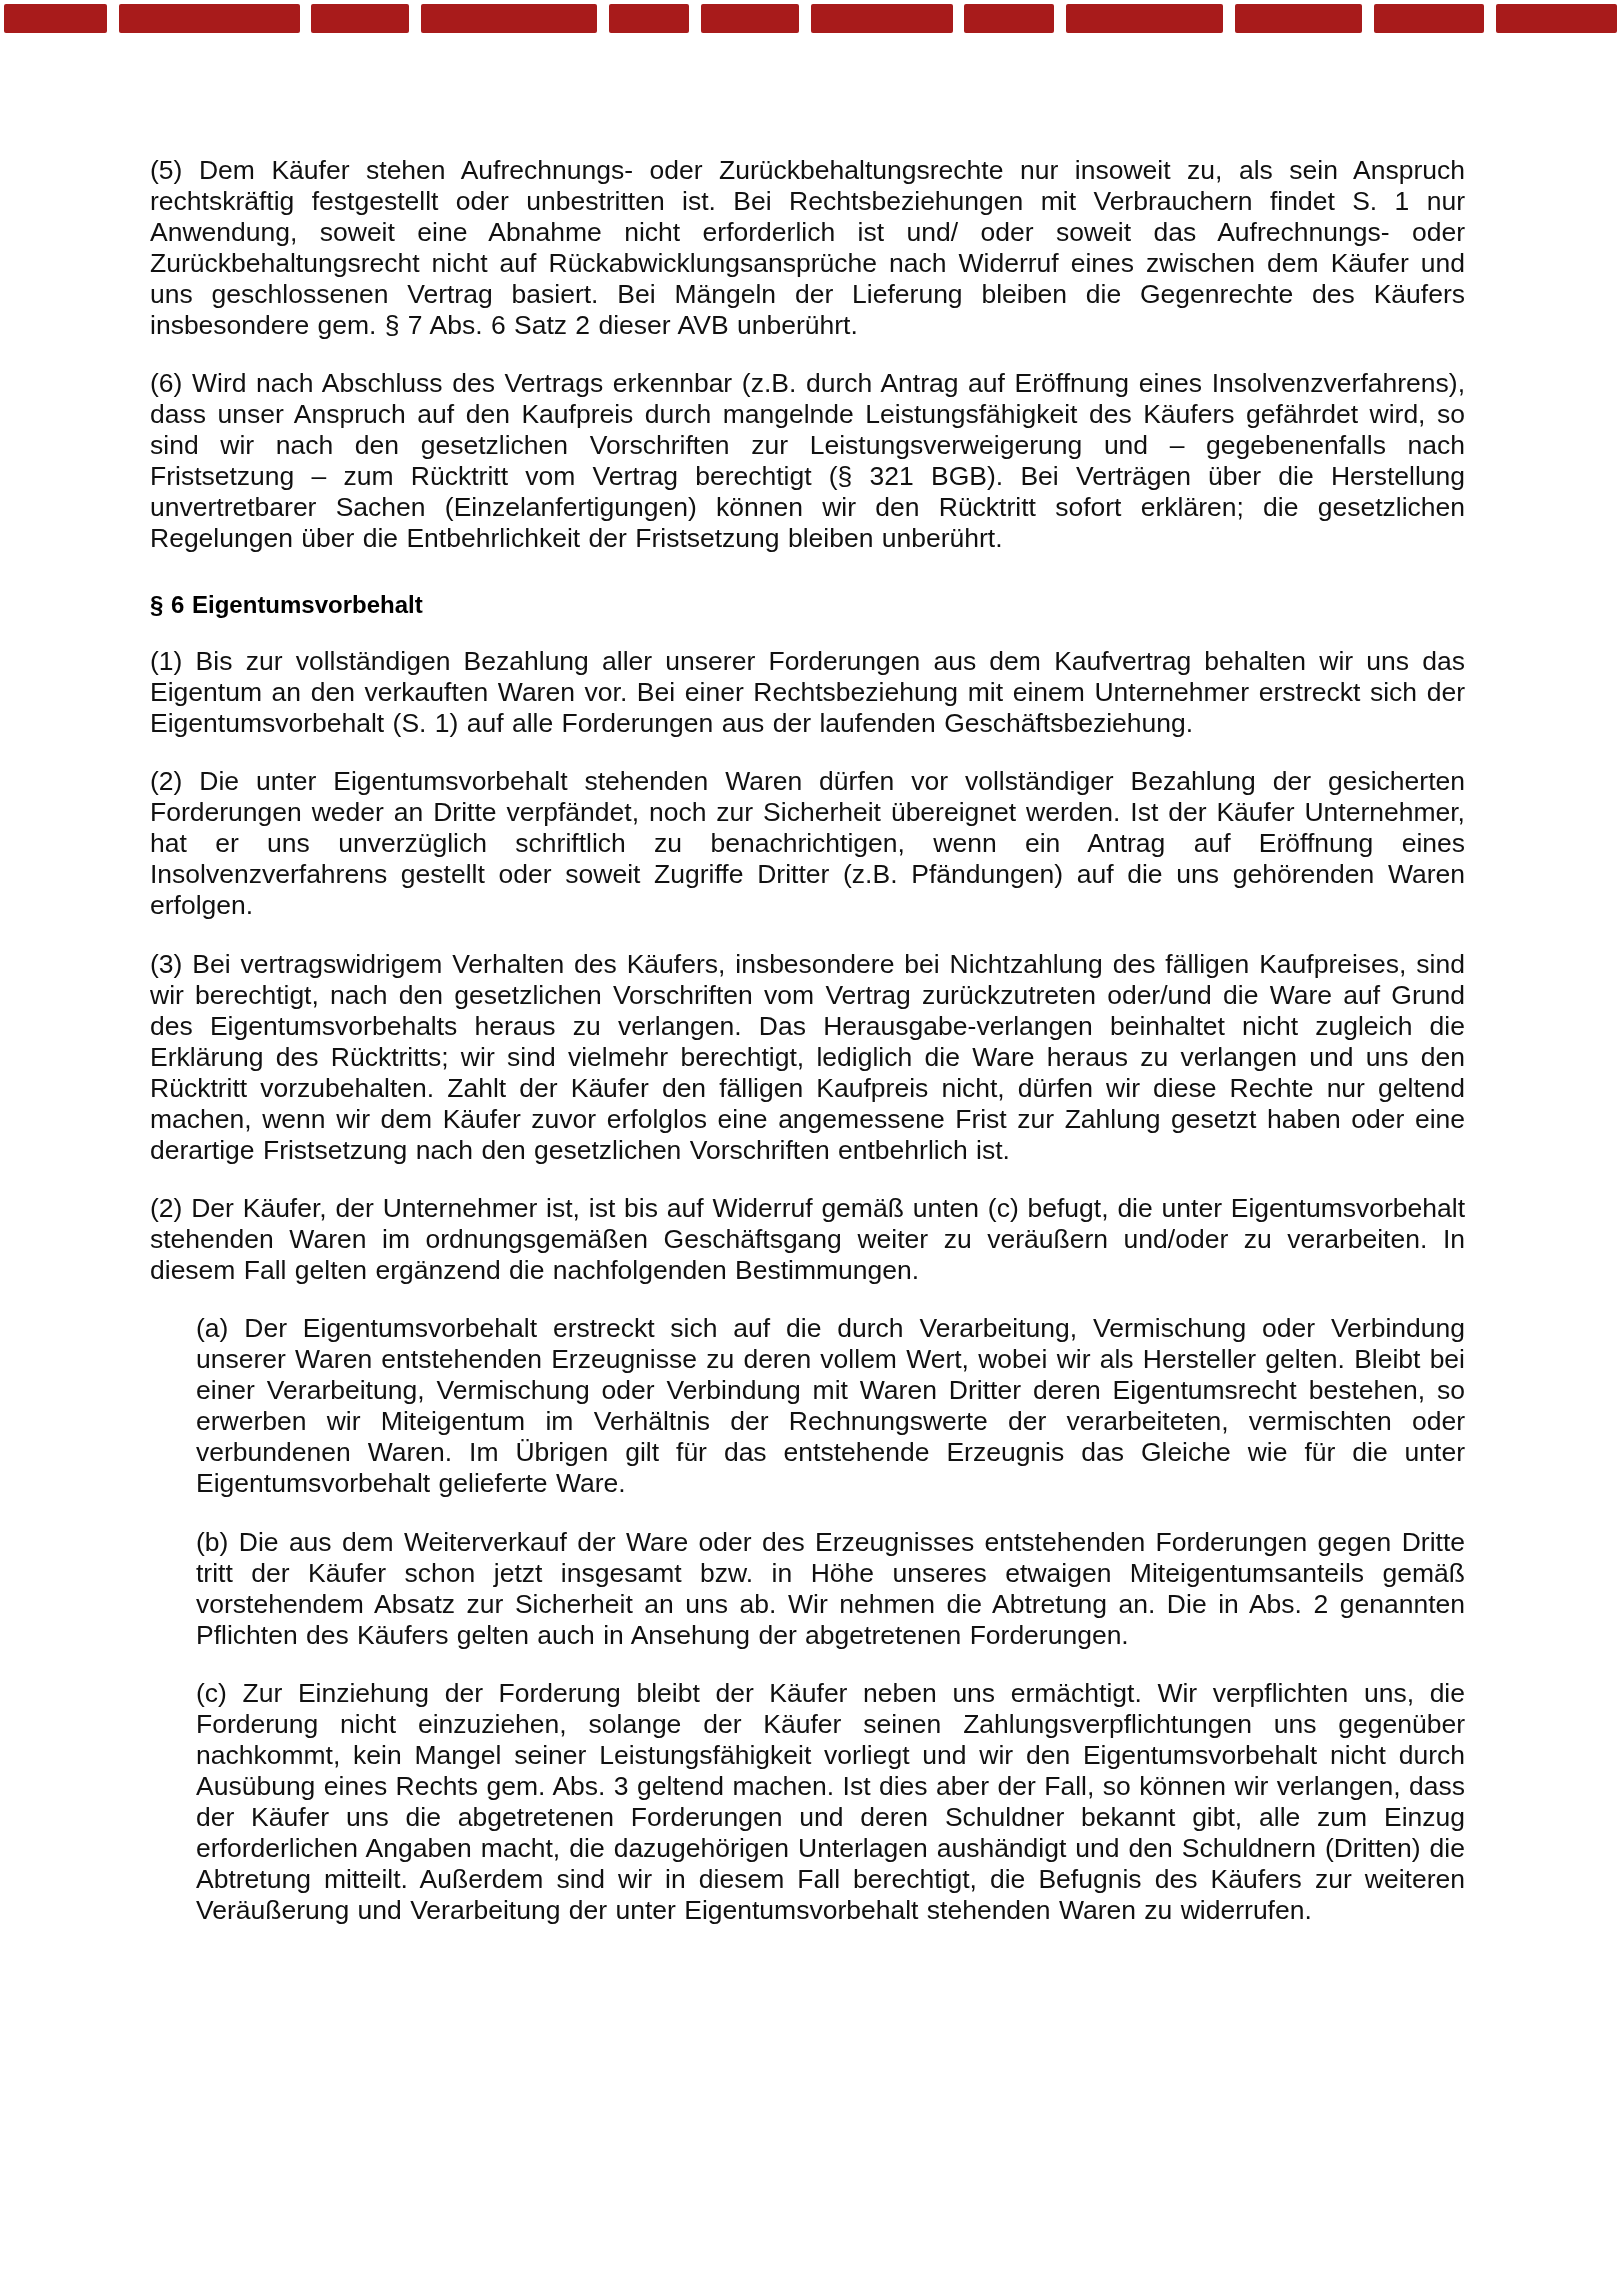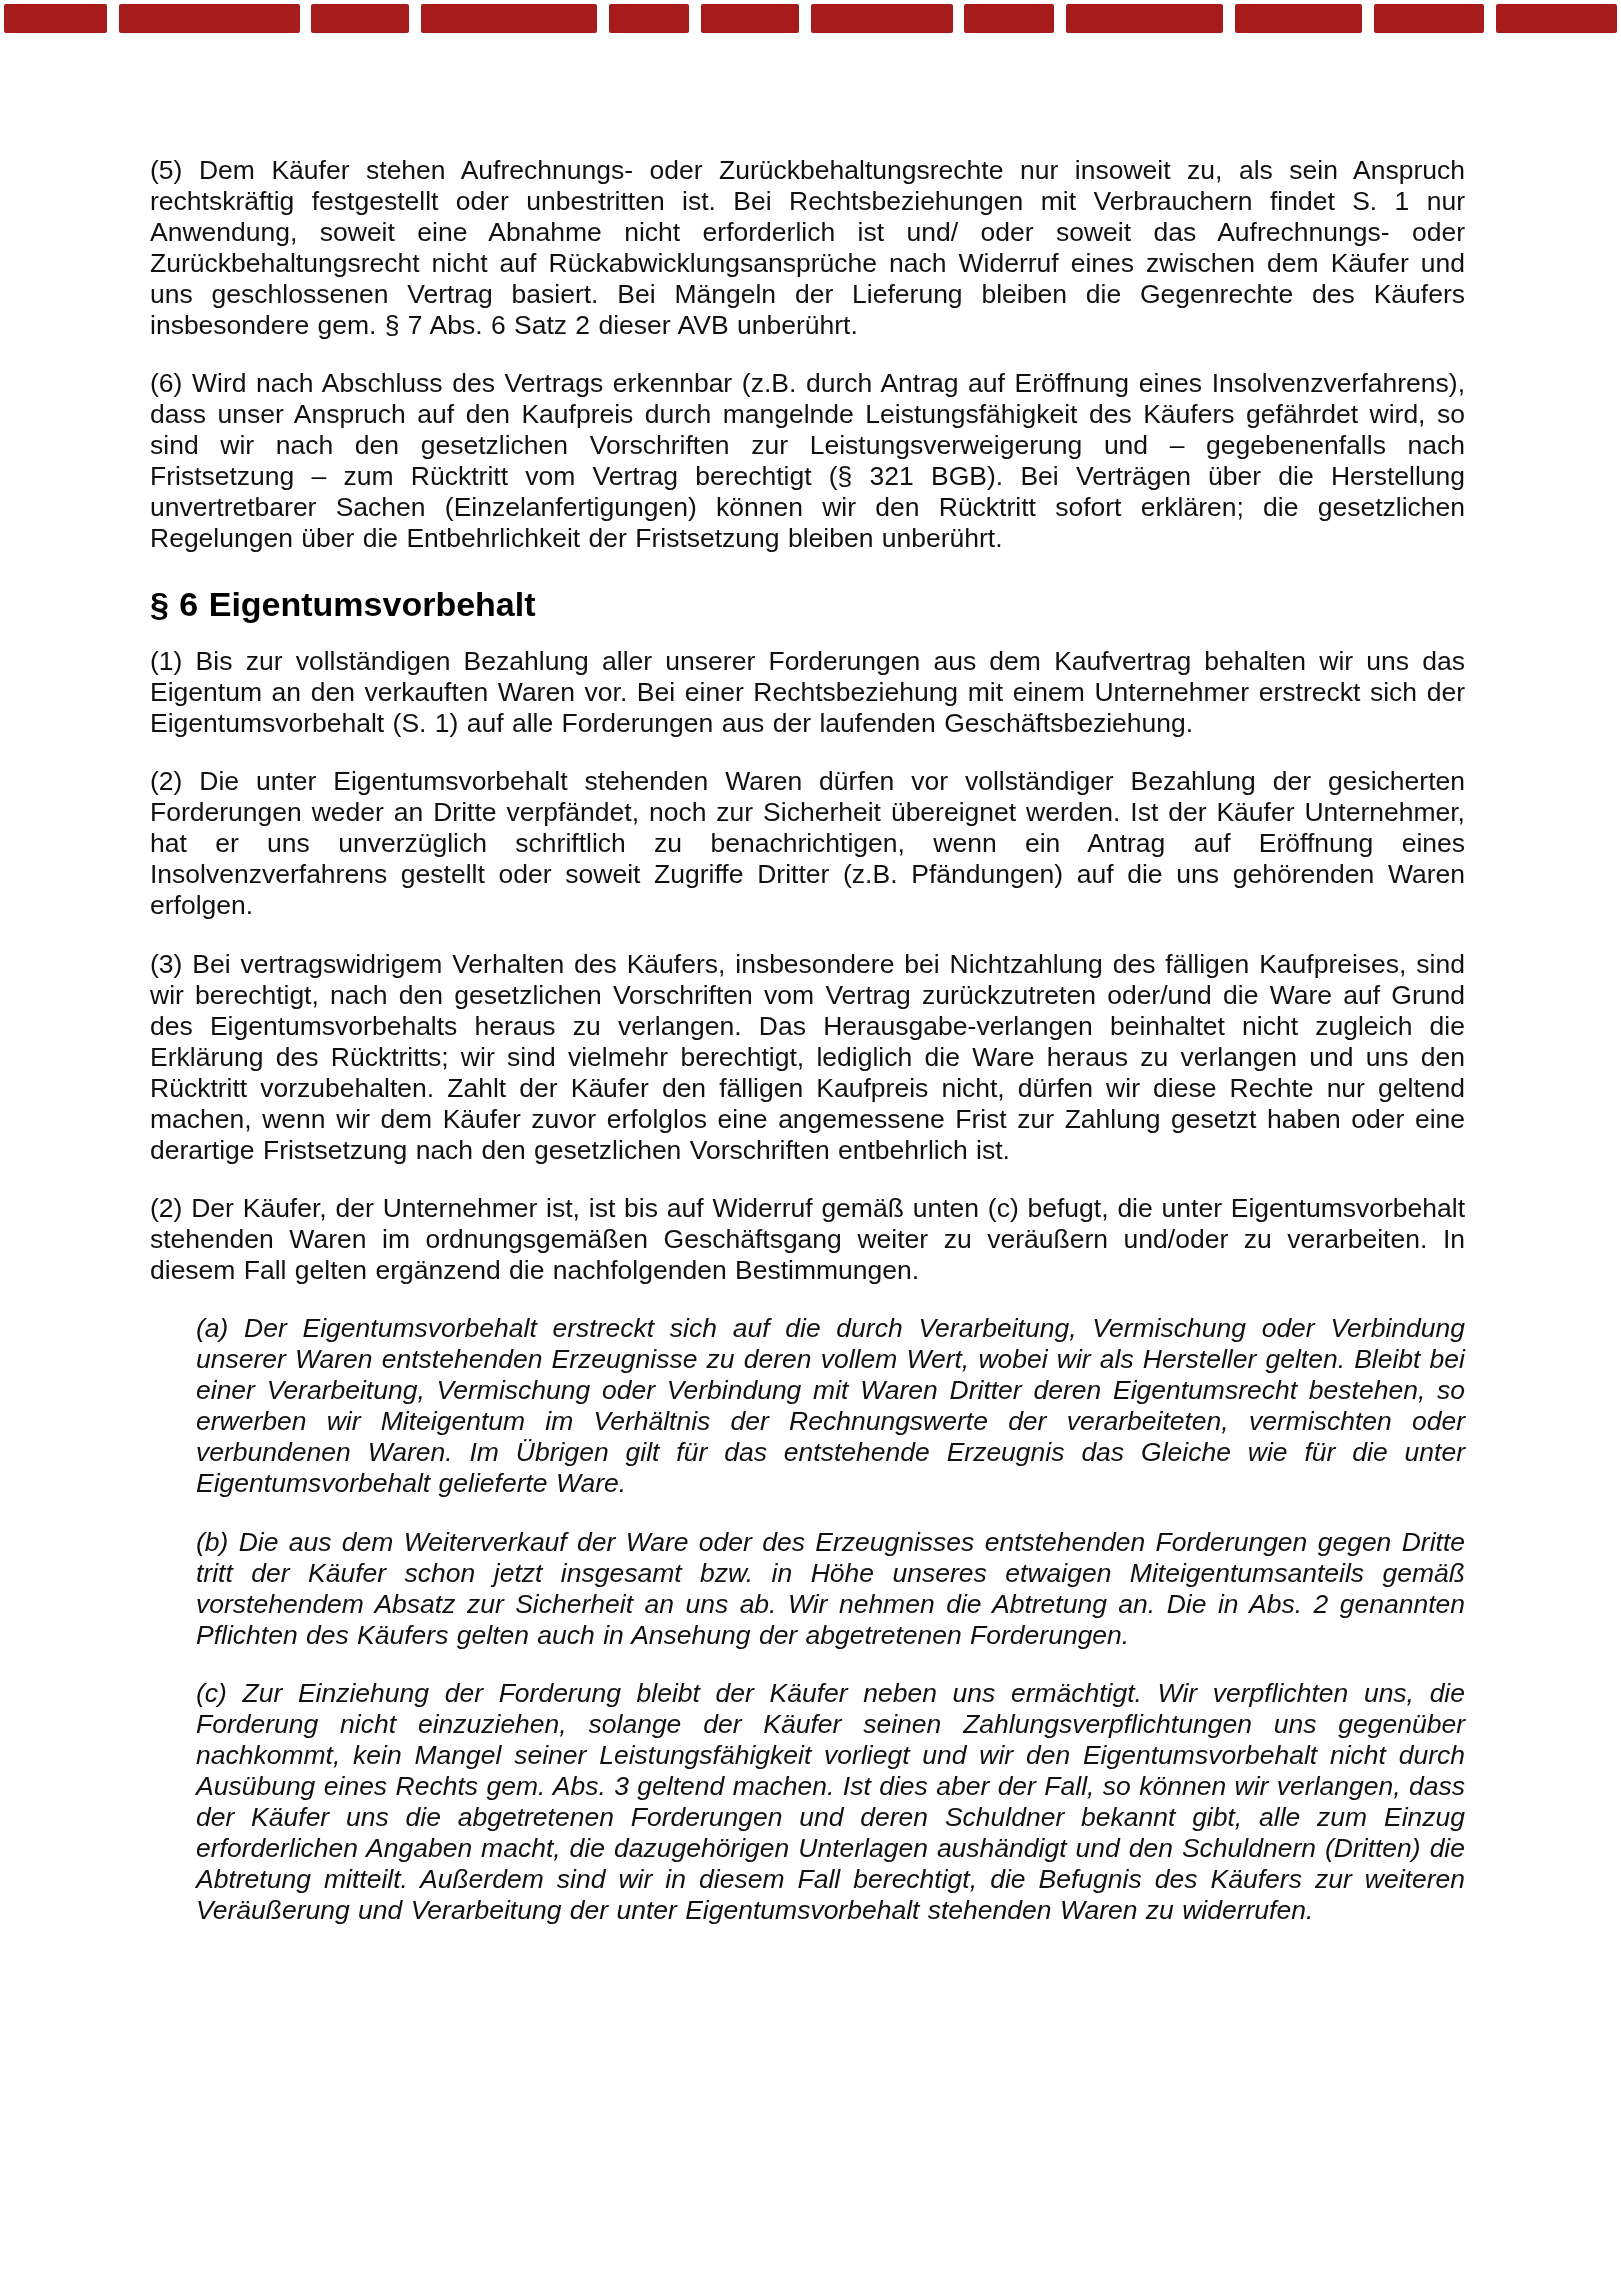--- a/index.html
+++ b/index.html
@@ -38,24 +38,23 @@
     line-height: 31px;
     text-align: justify;
     text-align-last: left;
     word-spacing: 1px;
   }
   .content p.paragraph {
     margin: 0 0 27.4px 0;
   }
   .content p.subparagraph {
     margin: 0 0 27.4px 46px;
-    font-style: italic;
   }
   .content h2.heading {
-    font-size: 34px;
+    font-size: 24px;
     line-height: 35px;
     font-weight: bold;
     text-align: left;
     margin: 33px 0 23.5px 0;
     color: #000000;
   }
 </style>
 </head>
 <body>
 

